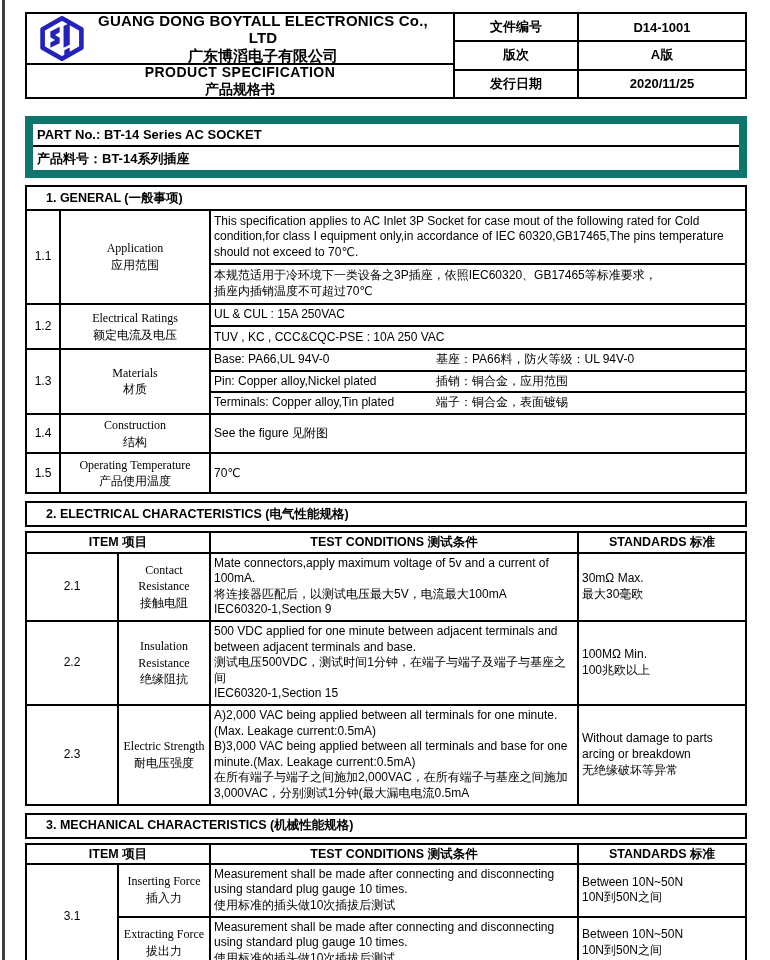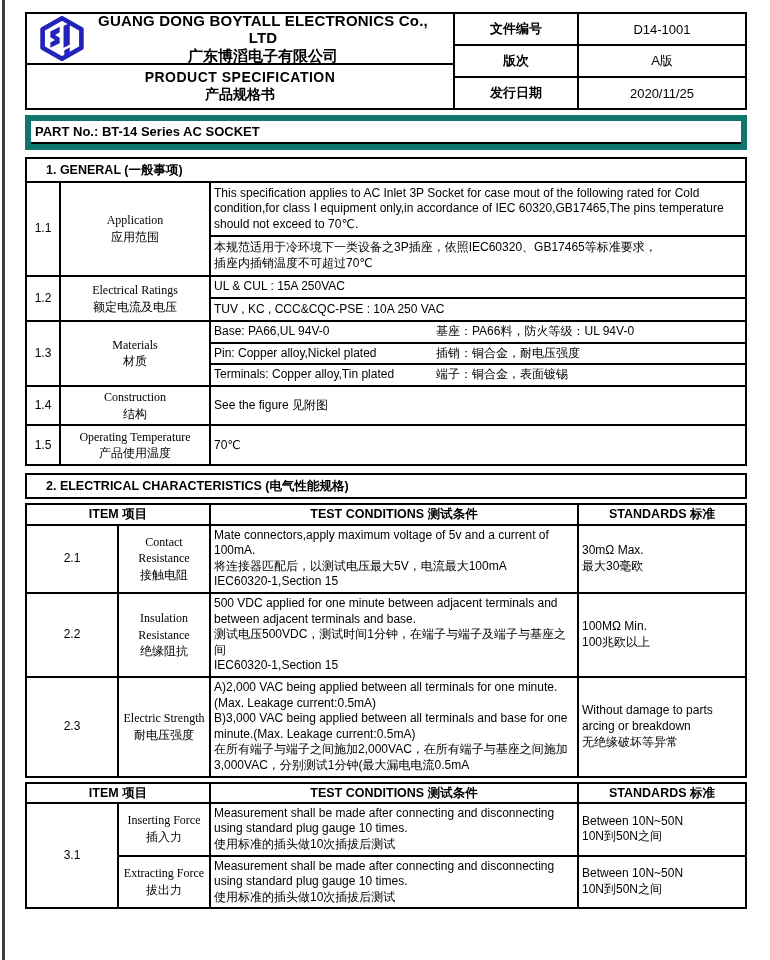--- a/index.html
+++ b/index.html
@@ -14,31 +14,31 @@
   .content { position: absolute; left: 25px; top: 12px; width: 722px; }
 
   
   .hdr { display: flex; }
   .hdr-left { width: 430px; border: 2px solid #000; }
   .company-row { height: 51px; border-bottom: 2px solid #000; display: flex; align-items: center; }
   .logo-wrap { width: 70px; display: flex; justify-content: center; align-items: center; }
   .company-names { flex: 1; text-align: center; padding-right: 24px; }
   .company-en { font-weight: bold; font-size: 15px; letter-spacing: .2px; }
   .company-cn { font-weight: bold; font-size: 15px; margin-top: 1px; }
-  .spec-row { height: 43px; display: flex; flex-direction: column; justify-content: center; text-align: center; }
+  .spec-row { height: 32px; display: flex; flex-direction: column; justify-content: center; text-align: center; }
   .spec-en { font-weight: bold; font-size: 14px; letter-spacing: .5px; }
   .spec-cn { font-weight: bold; font-size: 14px; margin-top: 1px; }
   .hdr-right { width: 292px; border: 2px solid #000; border-left: none; display: flex; flex-direction: column; }
   .meta-row { flex: 1; display: flex; border-bottom: 2px solid #000; }
   .meta-row:last-child { border-bottom: none; }
   .meta-label { width: 124px; border-right: 2px solid #000; display: flex; align-items: center; justify-content: center; font-weight: bold; font-size: 13px; }
-  .meta-value { flex: 1; display: flex; align-items: center; justify-content: center; font-weight: normal; font-size: 13px; }
-
-  
-  .part-box { margin-top: 5px; border: 6px solid #0f766e; }
+  .meta-value { flex: 1; display: flex; align-items: center; justify-content: center; font-weight: bold; font-size: 13px; }
+
+  
+  .part-box { margin-top: 17px; border: 8px solid #0f766e; }
   .part-row { height: 23px; display: flex; align-items: center; padding-left: 4px; font-weight: bold; font-size: 13px; }
   .part-row:first-child { border-bottom: 2px solid #000; }
 
   
   .sec-title { margin-top: 7px; border: 2px solid #000; height: 26px; display: flex; align-items: center; padding-left: 19px; font-weight: bold; font-size: 12.5px; }
 
   
   table { width: 100%; border-collapse: collapse; table-layout: fixed; }
   td { border: 2px solid #000; font-size: 12px; vertical-align: middle; padding: 2px 3px; line-height: 1.3; }
   .t1 { margin-top: -2px; }
@@ -90,20 +90,21 @@
       </div>
       <div class="meta-row">
         <div class="meta-label">发行日期</div>
         <div class="meta-value">2020/11/25</div>
       </div>
     </div>
   </div>
 
   <div class="part-box">
     <div class="part-row">PART No.:  BT-14 Series AC SOCKET</div>
+    <div class="part-row">产品料号：BT-14系列插座</div>
   </div>
 
   <div class="sec-title">1. GENERAL  (一般事项)</div>
   <table class="t1">
     <tbody>
         <tr>
       <td class="num-cell" rowspan="2">1.1</td>
       <td class="label-cell" rowspan="2">
         <span style="display:block">Application</span>
         <span style="display:block">应用范围</span>
@@ -135,21 +136,21 @@
         <div class="pair">
           <span class="en">Base: PA66,UL 94V-0</span>
           <span>基座：PA66料，防火等级：UL 94V-0</span>
         </div>
       </td>
     </tr>
     <tr>
       <td style="height:20px">
         <div class="pair">
           <span class="en">Pin: Copper alloy,Nickel plated</span>
-          <span>插销：铜合金，耐电压强度</span>
+          <span>插销：铜合金，应用范围</span>
         </div>
       </td>
     </tr>
     <tr>
       <td style="height:21px">
         <div class="pair">
           <span class="en">Terminals: Copper alloy,Tin plated</span>
           <span>端子：铜合金，表面镀锡</span>
         </div>
       </td>
@@ -182,21 +183,21 @@
       <td class="hdr-cell">STANDARDS 标准</td>
     </tr>
     <tr>
       <td class="num-cell">2.1</td>
       <td class="label-cell">
         <span style="display:block">Contact Resistance</span>
         <span style="display:block">接触电阻</span>
       </td>
       <td class="pre" style="height:52px">Mate connectors,apply maximum voltage of 5v and a current of 100mA.
 将连接器匹配后，以测试电压最大5V，电流最大100mA
-IEC60320-1,Section 15</td>
+IEC60320-1,Section 9</td>
       <td class="pre">30mΩ Max.
 最大30毫欧</td>
     </tr>
     <tr>
       <td class="num-cell">2.2</td>
       <td class="label-cell">
         <span style="display:block">Insulation Resistance</span>
         <span style="display:block">绝缘阻抗</span>
       </td>
       <td class="pre" style="height:64px">500 VDC applied for one minute between adjacent terminals and between adjacent terminals and base.
@@ -214,20 +215,21 @@
       <td class="pre" style="height:96px">A)2,000 VAC being applied between all terminals for one minute.
 (Max. Leakage current:0.5mA)
 B)3,000 VAC being applied between all terminals and base for one minute.(Max. Leakage current:0.5mA)
 在所有端子与端子之间施加2,000VAC，在所有端子与基座之间施加3,000VAC，分别测试1分钟(最大漏电电流0.5mA</td>
       <td class="pre">Without damage to parts arcing or breakdown
 无绝缘破坏等异常</td>
     </tr>
   </tbody>
     </table>
 
+  <div class="sec-title">3. MECHANICAL CHARACTERISTICS  (机械性能规格)</div>
   <table class="t23">
     <tbody>
         <tr>
       <td class="hdr-cell" colspan="2" style="width:184px">ITEM 项目</td>
       <td class="hdr-cell cond-col">TEST CONDITIONS 测试条件</td>
       <td class="hdr-cell">STANDARDS 标准</td>
     </tr>
     <tr>
       <td class="num-cell" rowspan="2">3.1</td>
       <td class="label-cell">

